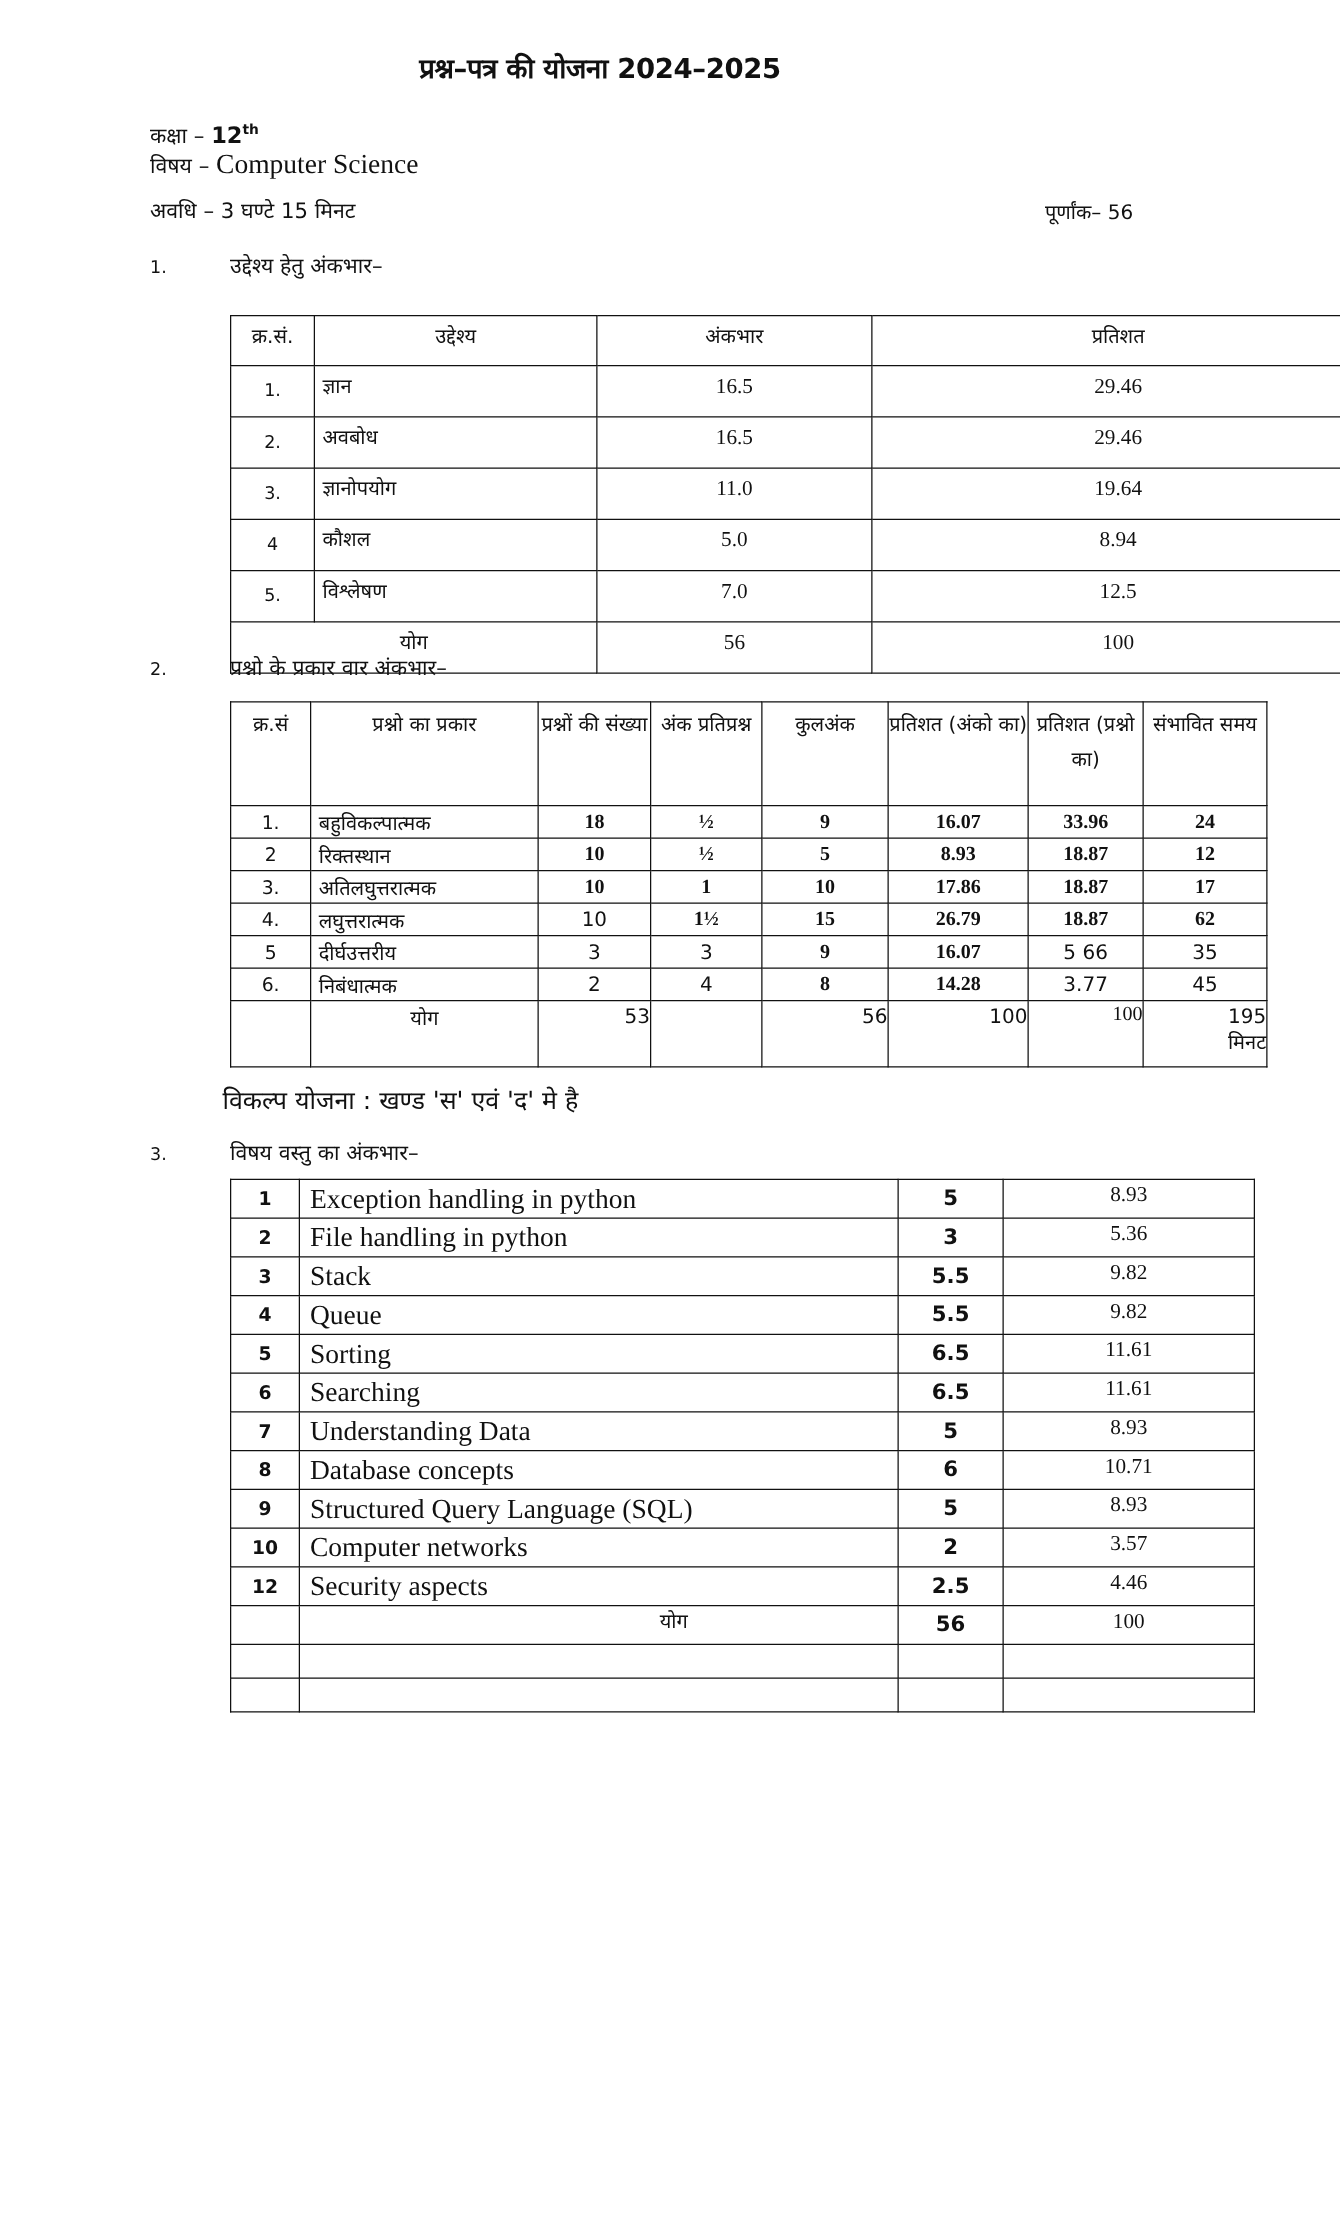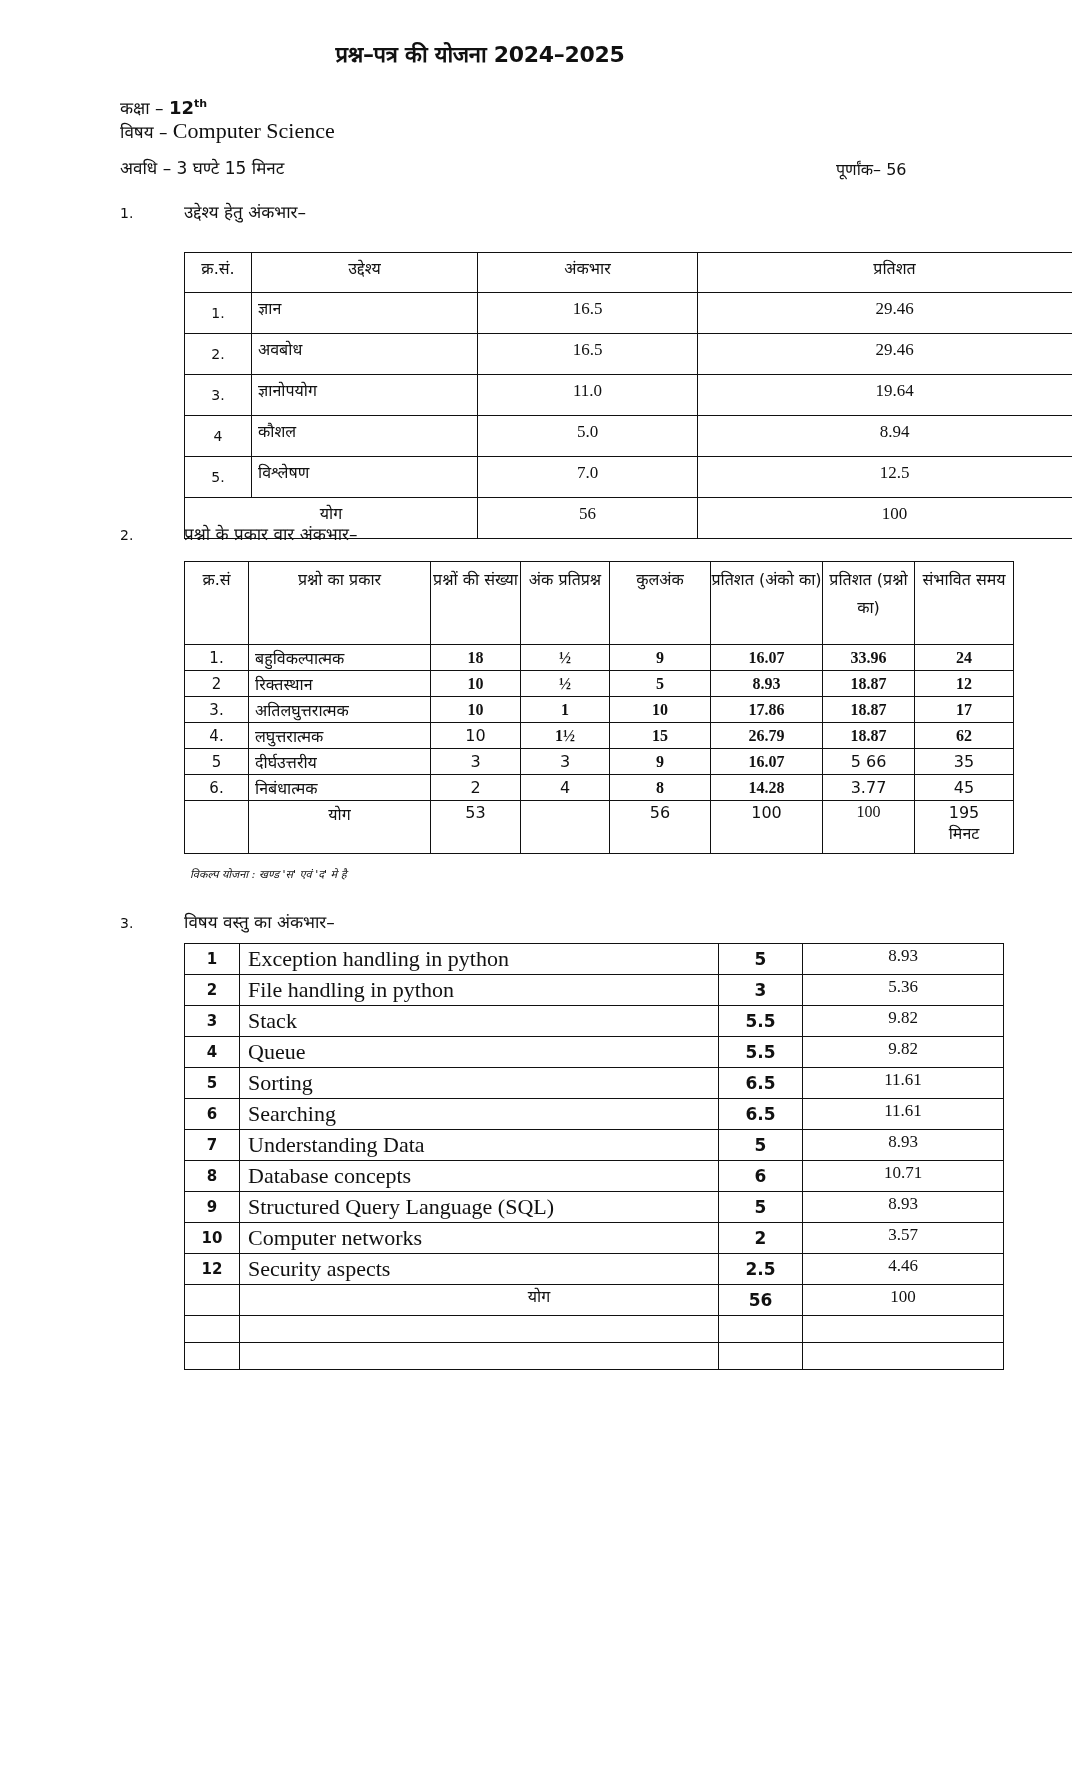--- a/index.html
+++ b/index.html
@@ -21,22 +21,22 @@
   .t1 .c { text-align:center; font-family:"Liberation Serif", serif; font-size:17px; vertical-align:top; padding-top:6px; }
   .t1 .sn { text-align:center; font-size:14px; vertical-align:middle; }
   .t1 .nm { padding-left:6px; vertical-align:top; padding-top:4px; }
   .t2 { left:184px; top:561px; width:830px; font-size:16px; }
   .t2 .hdr td { height:78px; text-align:center; vertical-align:top; padding-top:4px; line-height:28px; }
   .t2 td { height:25px; }
   .t2 .c { text-align:center; font-family:"Liberation Serif", serif; font-size:16px; font-weight:bold; }
   .t2 .c2 { text-align:center; font-size:16px; }
   .t2 .sn { text-align:center; font-size:15px; }
   .t2 .nm { padding-left:6px; }
-  .t2 .tot td { height:50px; vertical-align:top; padding-top:2px; }
-  .note { left:190px; top:866px; font-size:11px;font-style:italic; }
+  .t2 .tot td { height:50px; vertical-align:top; padding-top:2px;text-align:right; }
+  .note { left:178px; top:866px; font-size:20px; }
   .t3 { left:184px; top:943px; width:820px; }
   .t3 td { height:28px; }
   .t3 .hdr td { height:25px; text-align:center; font-size:16px; }
   .t3 .sn { text-align:center; font-size:15px; font-weight:bold; }
   .t3 .nm { padding-left:8px; font-family:"Liberation Serif", serif; font-size:22px; line-height:22px; }
   .t3 .c { text-align:center; font-size:17px; font-weight:bold; }
   .t3 .p { text-align:center; font-family:"Liberation Serif", serif; font-size:17px; vertical-align:top; padding-top:2px; }
   .t3 .yog { text-align:center; font-size:16px; padding-left:120px; vertical-align:top; }
   .t3 .blank td { height:26px; }
 </style>

